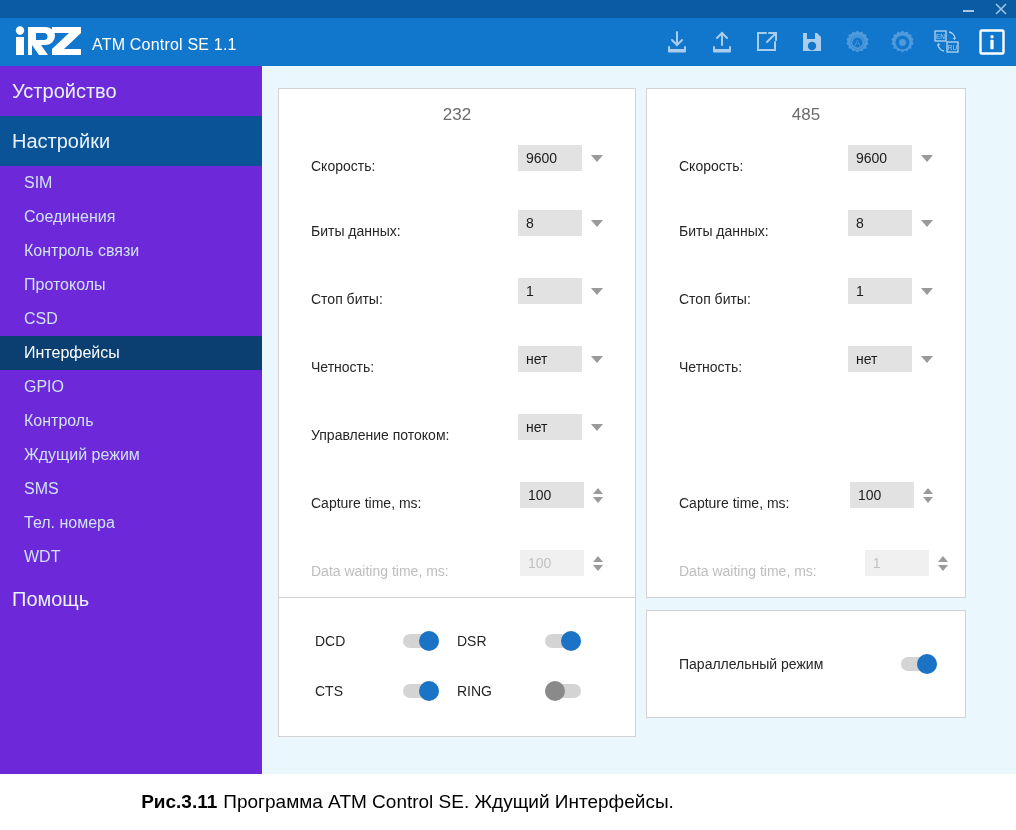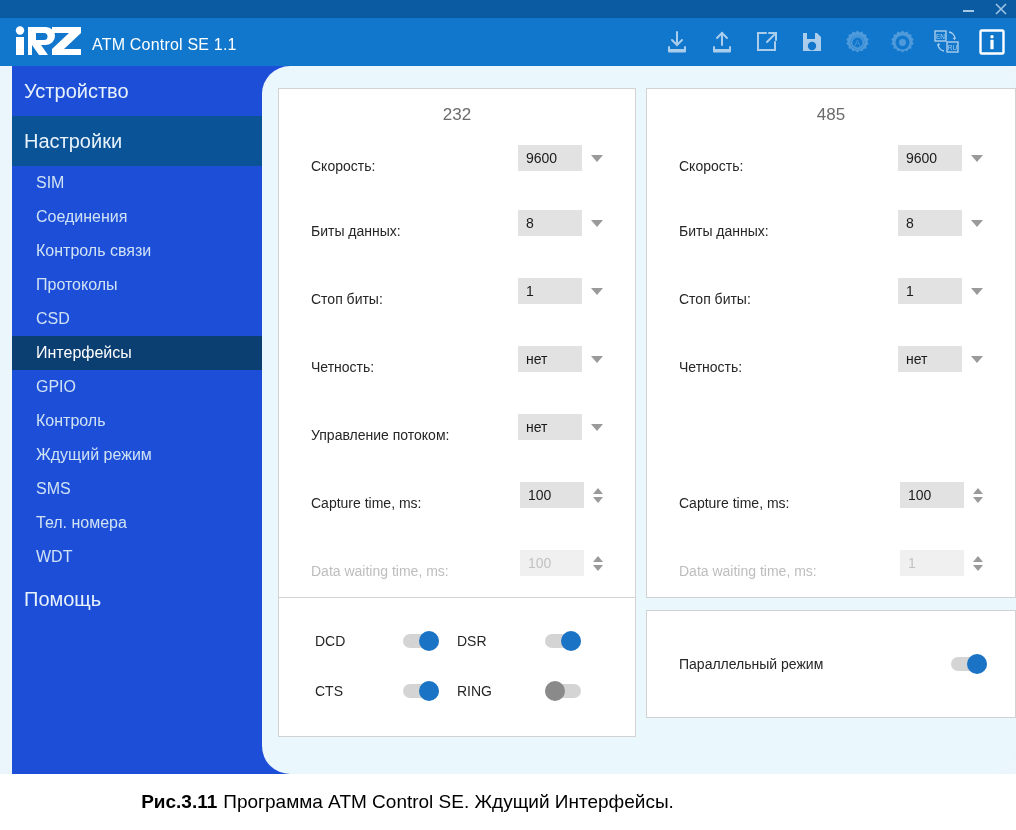--- a/index.html
+++ b/index.html
@@ -54,22 +54,22 @@
     display:flex;align-items:center;gap:17px;
   }
   .tb-icon{
     width:28px;height:28px;display:flex;align-items:center;justify-content:center;
     cursor:default;
   }
   .tb-icon svg{display:block;}
 
   
   .sidebar{
-    position:absolute;left:12px;top:66px;width:296px;height:708px;
-    background:#1d4ed8;
+    position:absolute;left:0;top:66px;width:296px;height:708px;
+    background:#6d28d9;
   }
   .nav-top{
     height:50px;display:flex;align-items:center;justify-content:space-between;
     padding:0 18px 0 12px;box-sizing:border-box;
     color:#e8f2fb;font-size:20px;
   }
   .nav-top .chev{color:#8fc0e8;}
   .nav-top.open{background:#0a5396;}
   .nav-top.open .chev{color:#cfe3f5;}
   .nav-sub{
@@ -82,27 +82,26 @@
   }
   .nav-sub .chev{color:#7cb4e2;font-size:15px;}
   .nav-sub.active .chev{color:#ffffff;font-weight:bold;font-size:18px;}
   .chev{font-family:"DejaVu Sans",sans-serif;line-height:1;}
   .chev-down{font-size:20px;}
 
   
   .content{
     position:absolute;left:262px;top:66px;width:754px;height:708px;
     background:#eaf7fc;
-    border-radius:28px;
   }
   .col{
     position:absolute;top:22px;
   }
   .col-left{left:16px;width:358px;}
-  .col-right{left:384px;width:370px;}
+  .col-right{left:384px;width:320px;}
 
   .card{
     background:#ffffff;
     border:1px solid #d2d2d2;
     box-sizing:border-box;
   }
   .card-title{
     text-align:center;color:#6b6b6b;font-size:17px;
     padding-top:16px;padding-bottom:2px;
   }

